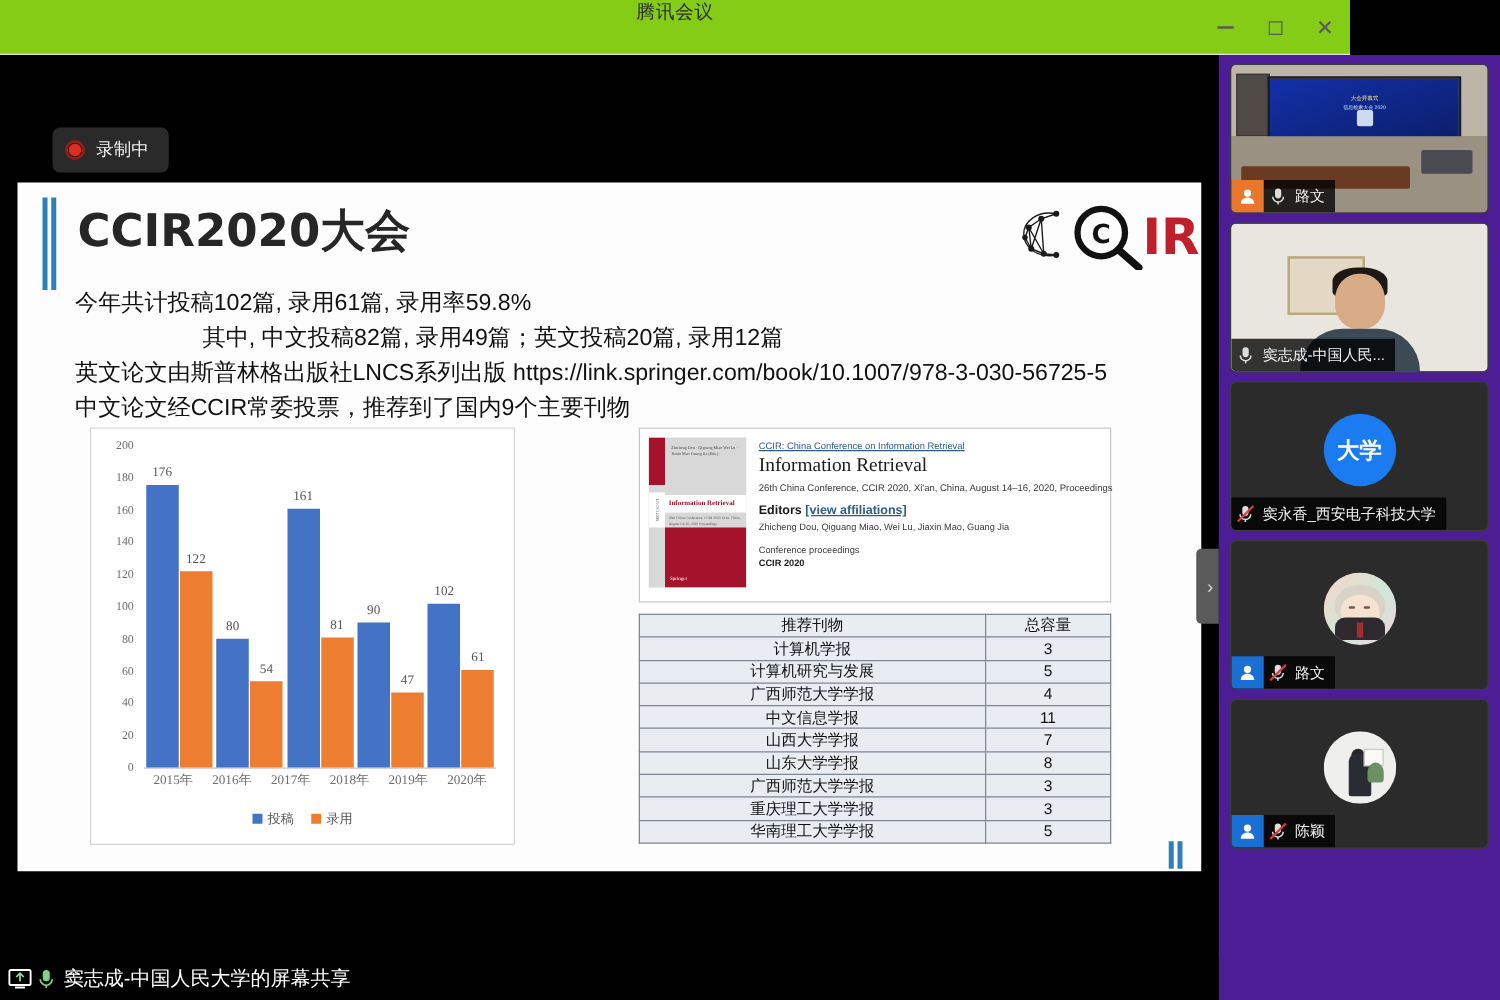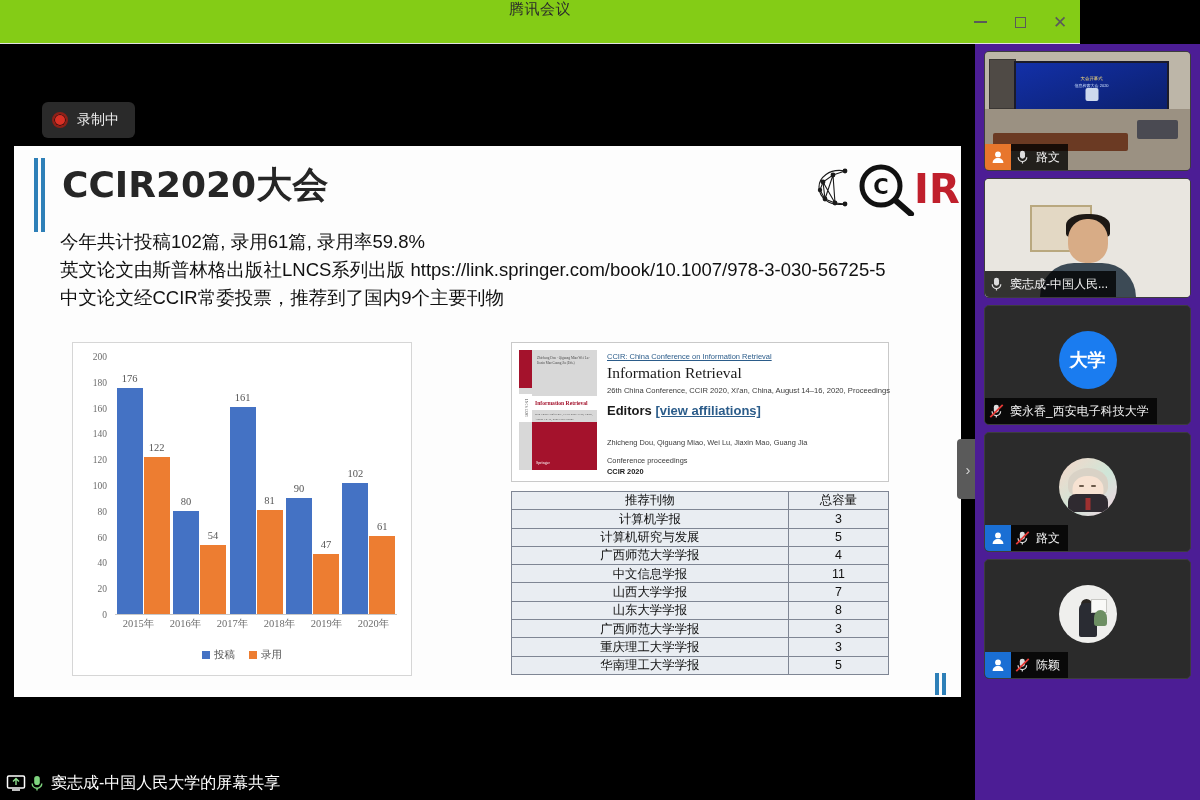--- a/index.html
+++ b/index.html
@@ -156,21 +156,21 @@
   .book-meta { flex:1; min-width:0; padding-top:2px; font-family:"Liberation Sans",sans-serif; }
   .bm-series {
     font-size:7.5px; color:#2b5c8a; text-decoration:underline; display:block;
     margin-bottom:3px; white-space:nowrap;
   }
   .bm-title {
     font-size:15.5px; color:#1a1a1a; font-family:"Liberation Serif",serif;
     margin-bottom:4px; white-space:nowrap;
   }
   .bm-conf { font-size:7.6px; color:#3a3a3a; margin-bottom:8px; white-space:nowrap; }
-  .bm-editors-line { font-size:13px; color:#1a1a1a; font-weight:bold; margin-bottom:20px; }
+  .bm-editors-line { font-size:10px; color:#1a1a1a; font-weight:bold; margin-bottom:3px; }
   .bm-editors-line a { color:#2b5c8a; text-decoration:underline; font-weight:bold; }
   .bm-names { font-size:7.4px; color:#3a3a3a; margin-bottom:9px; white-space:nowrap; }
   .bm-proc { font-size:7.4px; color:#3a3a3a; margin-bottom:2px; }
   .bm-code { font-size:7.4px; color:#1a1a1a; font-weight:bold; }
 
   
   .journals {
     position:absolute; left:497px; top:345px; width:378px;
     border-collapse:collapse; background:#e9edf2;
   }
@@ -382,20 +382,21 @@
           <circle cx="9" cy="32" r="2.2"></circle>
         </g>
         <circle cx="70" cy="28" r="19" fill="none" stroke="#111" stroke-width="5"></circle>
         <text x="70" y="36" font-size="21" font-weight="bold" fill="#111" text-anchor="middle" font-family="DejaVu Sans, sans-serif">C</text>
         <line x1="84" y1="42" x2="100" y2="56" stroke="#111" stroke-width="6" stroke-linecap="round"></line>
         <text x="103" y="45" font-size="40" font-weight="bold" fill="#c0202c" font-family="DejaVu Sans, sans-serif">IR</text>
       </svg>
 
       <div class="slide-body">
         <div>今年共计投稿102篇, 录用61篇, 录用率59.8%</div>
+        <div class="indent">其中, 中文投稿82篇, 录用49篇；英文投稿20篇, 录用12篇</div>
         <div>英文论文由斯普林格出版社LNCS系列出版 https://link.springer.com/book/10.1007/978-3-030-56725-5</div>
         <div>中文论文经CCIR常委投票，推荐到了国内9个主要刊物</div>
       </div>
 
       <div class="chart-card">
         <div class="chart-inner">
           <div class="y-axis" id="yaxis">
               <div class="y-tick" style="top: 0%;">200</div>
               <div class="y-tick" style="top: 10%; margin-left: 36px;">180</div>
               <div class="y-tick" style="top: 20%;">160</div>

